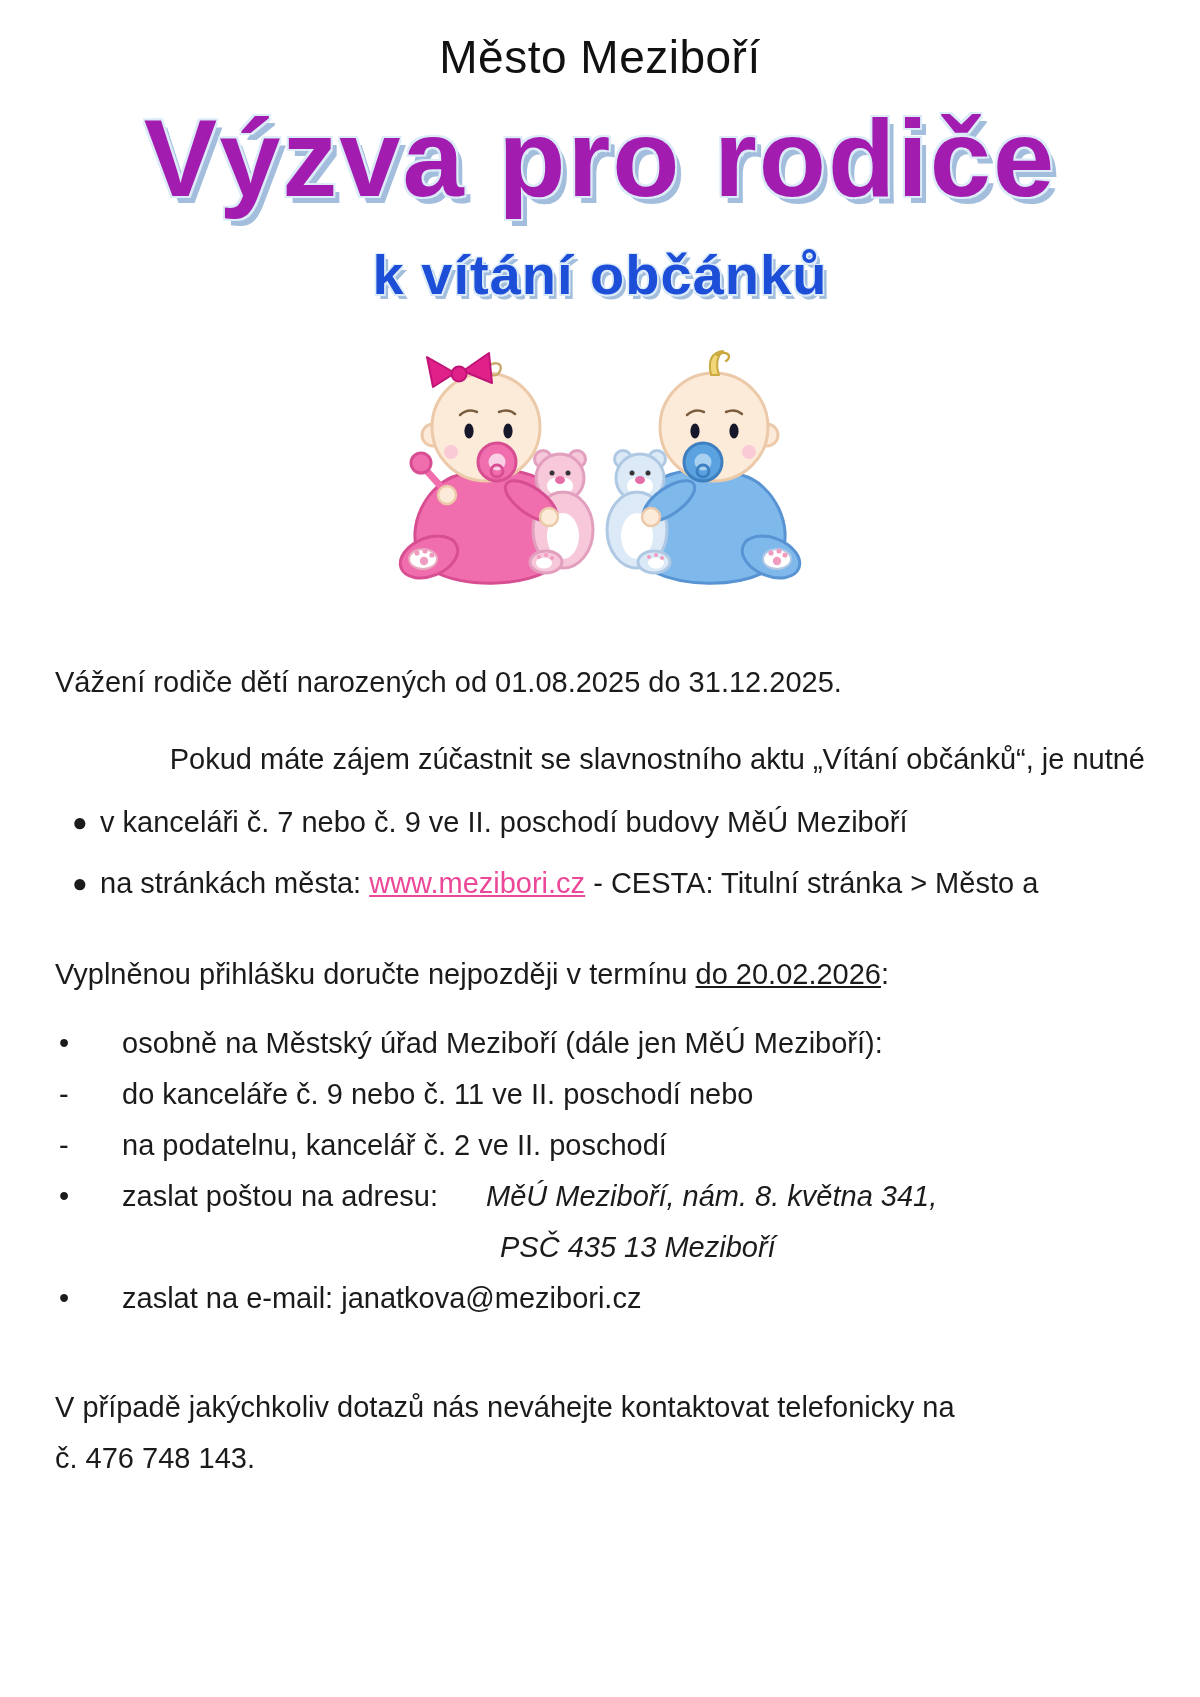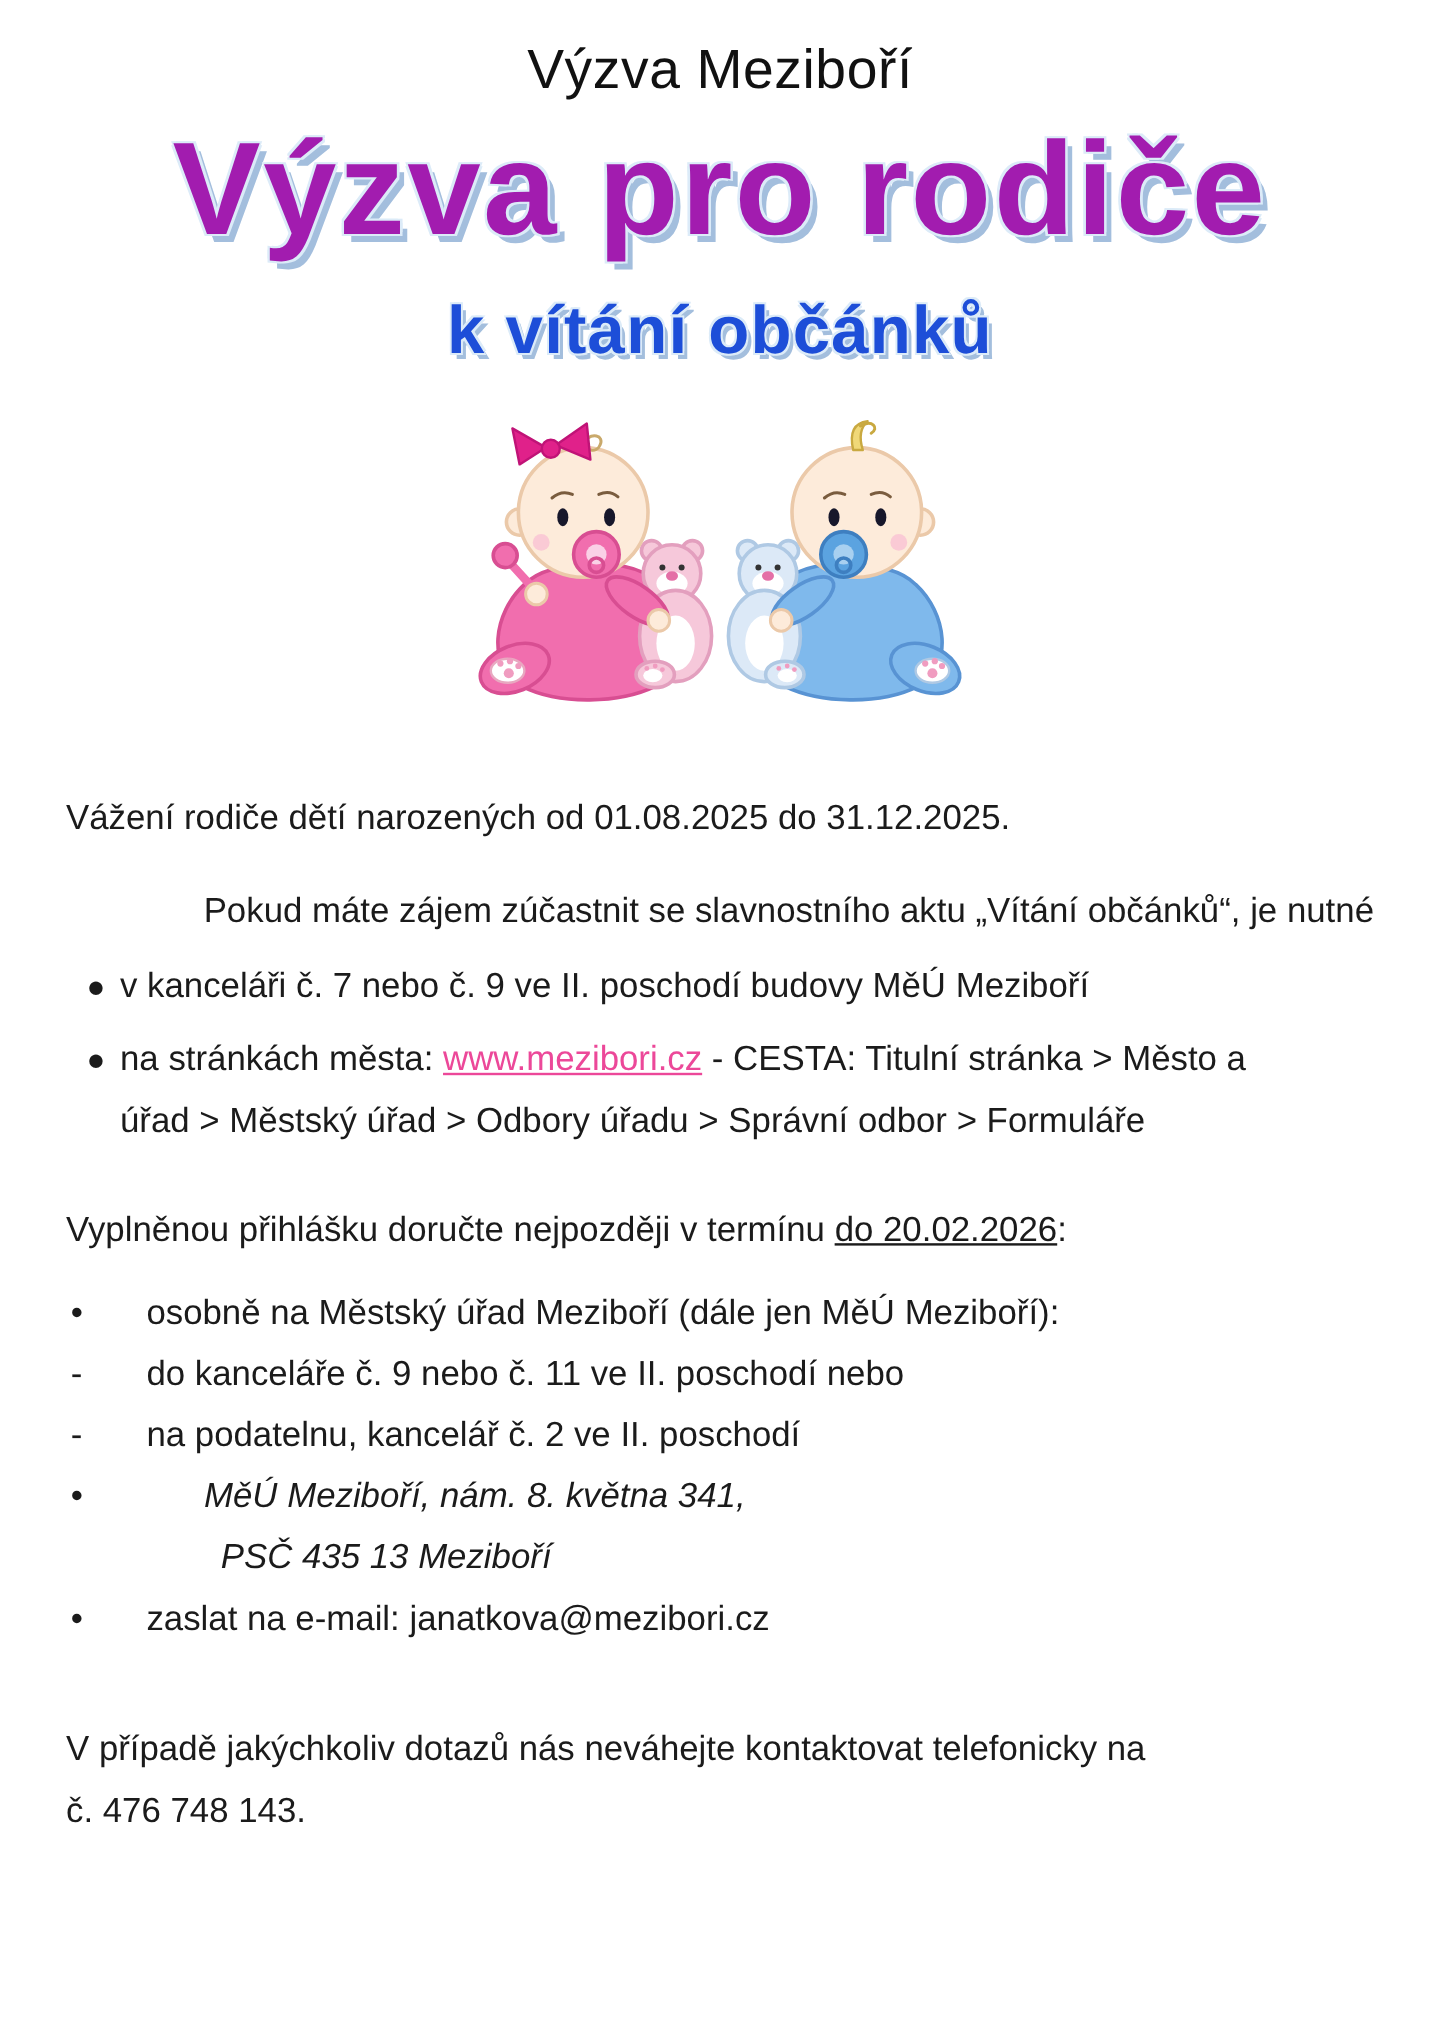--- a/index.html
+++ b/index.html
@@ -66,21 +66,21 @@
   .addr-row{display:flex;align-items:flex-start;}
   .addr-block{margin-left:48px;font-style:italic;}
   .addr-line2{padding-left:14px;}
   .p-closing{margin-top:58px;}
 </style>
 </head>
 <body>
 
 <div class="page">
 
-  <div class="doc-title">Výzva Meziboří</div>
+  <div class="doc-title">Město Meziboří</div>
 
   <div class="hero-heading">Výzva pro rodiče</div>
 
   <div class="hero-sub">k vítání občánků</div>
 
   <svg class="illustration" width="470" height="238" viewBox="0 0 470 238">
 
     <g stroke-linejoin="round" stroke-linecap="round">
 
       <path d="M72,138 C46,162 40,206 70,223 C102,239 152,237 181,223 C206,211 213,182 201,156 C189,131 160,119 126,121 C101,123 84,126 72,138 Z" fill="#F16EAE" stroke="#D84E92" stroke-width="3"></path>
@@ -201,21 +201,20 @@
 
   <div class="body-text" style="margin-top:12px;">
     <div class="b1-row">
       <div class="b1-marker">●</div>
       <div class="b1-text">v kanceláři č. 7 nebo č. 9 ve II. poschodí budovy MěÚ Meziboří</div>
     </div>
     <div class="b1-row">
       <div class="b1-marker">●</div>
       <div class="b1-text">
         <span>na stránkách města: </span><a class="link">www.mezibori.cz</a><span> - CESTA: Titulní stránka &gt; Město a</span><br>
-        <span>úřad &gt; Městský úřad &gt; Odbory úřadu &gt; Správní odbor &gt; Formuláře</span>
       </div>
     </div>
   </div>
 
   <div class="body-text p-deadline">
     <span>Vyplněnou přihlášku doručte nejpozději v termínu </span><span class="u">do 20.02.2026</span><span>:</span>
   </div>
 
   <div class="body-text list2">
     <div class="b2-row">
@@ -226,20 +225,21 @@
       <div class="b2-marker">-</div>
       <div class="b2-text">do kanceláře č. 9 nebo č. 11 ve II. poschodí nebo</div>
     </div>
     <div class="b2-row">
       <div class="b2-marker">-</div>
       <div class="b2-text">na podatelnu, kancelář č. 2 ve II. poschodí</div>
     </div>
     <div class="b2-row">
       <div class="b2-marker">•</div>
       <div class="b2-text addr-row">
+        <span>zaslat poštou na adresu:</span>
         <span class="addr-block">
           <span>MěÚ Meziboří, nám. 8. května 341,</span><br>
           <span class="addr-line2" style="display:inline-block;">PSČ 435 13 Meziboří</span>
         </span>
       </div>
     </div>
     <div class="b2-row">
       <div class="b2-marker">•</div>
       <div class="b2-text">zaslat na e-mail: janatkova@mezibori.cz</div>
     </div>

